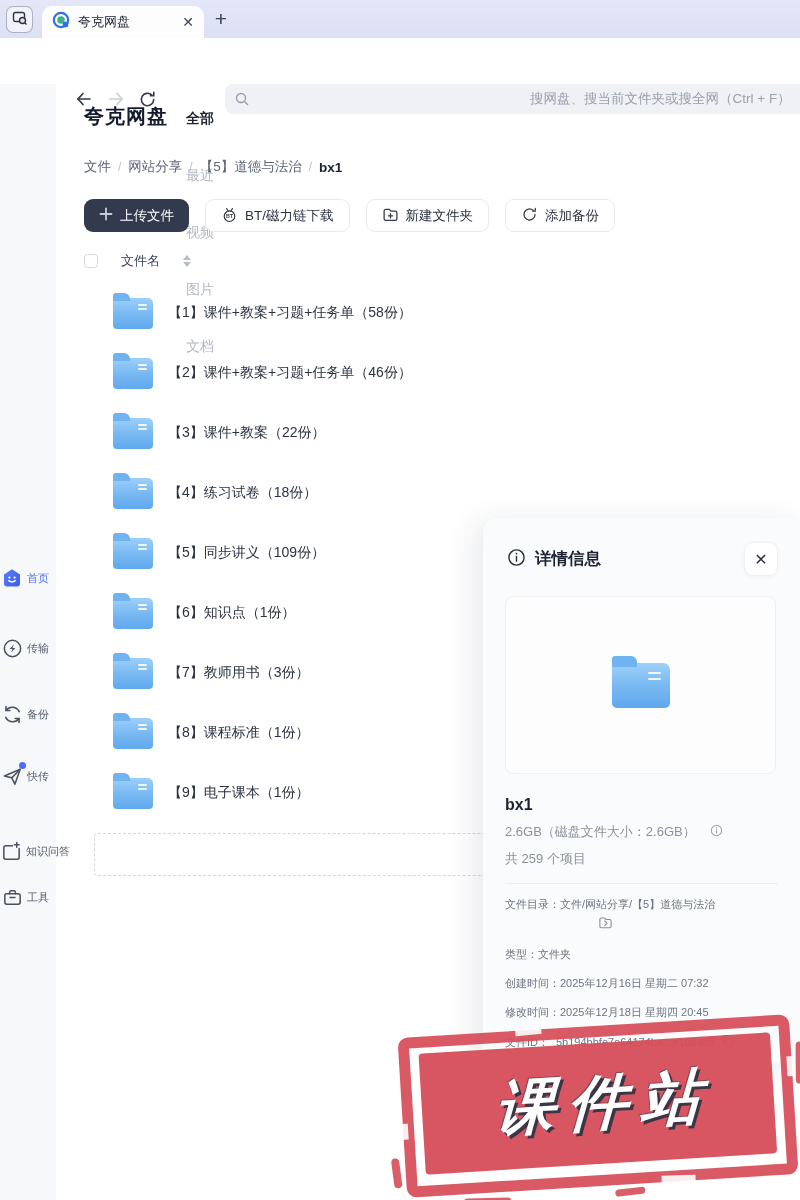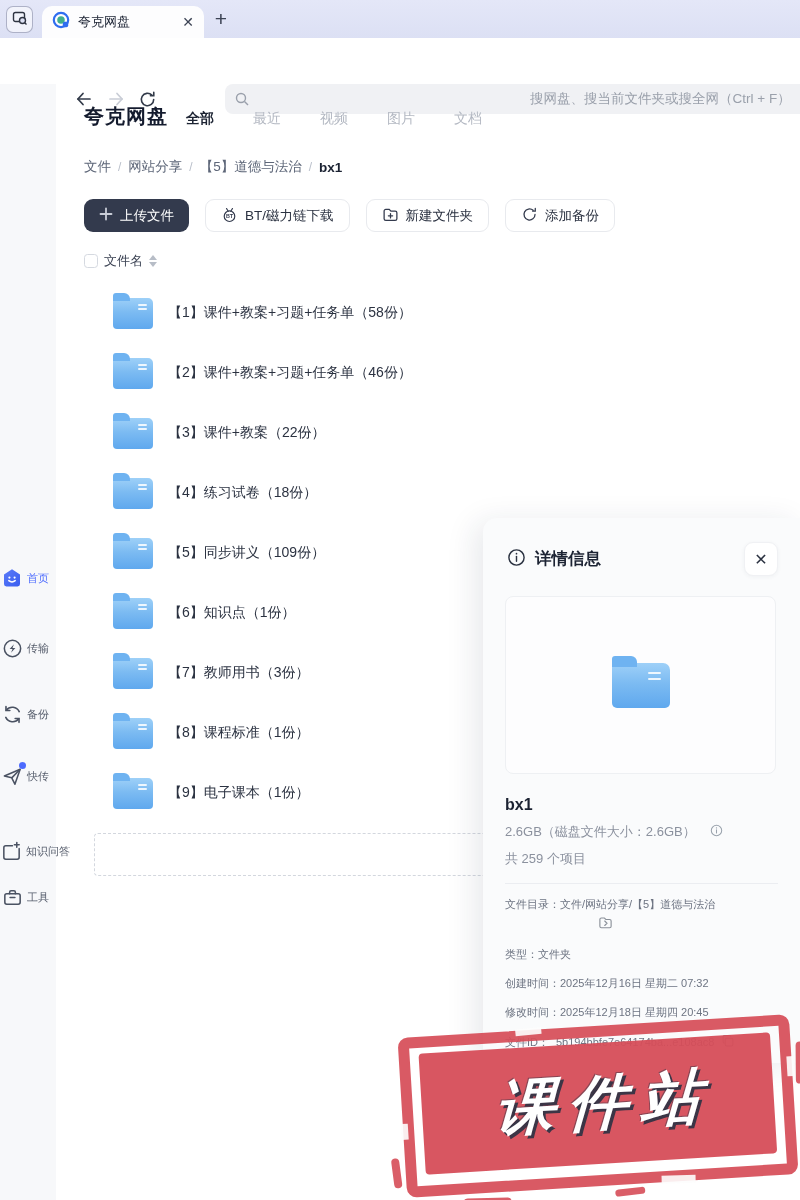--- a/index.html
+++ b/index.html
@@ -35,33 +35,33 @@
   .side-label { font-size:11px; color:#555c6b; white-space:nowrap; }
   .side-item.active .side-label { color:#4d6bfe; }
   .si-home{top:482px;} .si-transfer{top:552px;} .si-backup{top:618px;}
   .si-fast{top:680px;} .si-qa{top:755px;} .si-tools{top:801px;}
   .icon-wrap { position:relative; width:24px; height:24px; display:flex; align-items:center; justify-content:center; }
   .badge-dot { position:absolute; right:-2px; top:-2px; width:7px; height:7px; border-radius:50%; background:#4d6bfe; }
 
   
   .app-title { position:absolute; left:84px; top:103px; font-size:20px; font-weight:bold;
                color:#141b2e; letter-spacing:1px; }
-  .cat-tabs { position:absolute; left:186px; top:110px; display:flex; gap:39px; font-size:14px; }
+  .cat-tabs { position:absolute; left:186px; top:110px; display:flex; gap:39px; font-size:14px;flex-direction:column; }
   .cat-tab { color:#b3b8c2; } .cat-tab.active { color:#1d2433; font-weight:bold; }
   .breadcrumb { position:absolute; left:84px; top:158px; display:flex; gap:7px; font-size:13.5px; align-items:center; }
   .crumb { color:#5d6678; } .crumb-sep { color:#b9bfca; font-size:12px; }
   .crumb-current { color:#1b2232; font-weight:bold; }
 
   .toolbar { position:absolute; left:84px; top:199px; display:flex; gap:16px; }
   .btn { height:33px; border-radius:9px; display:flex; align-items:center; gap:7px;
          font-size:13.5px; padding:0 15px; }
   .btn-dark { background:#333a4d; color:#fff; }
   .btn-light { background:#fff; border:1px solid #e8eaee; color:#2b3241; }
 
-  .list-header { position:absolute; left:84px; top:252px; display:flex; align-items:center; gap:6px; }
+  .list-header { position:absolute; left:84px; top:252px; display:flex; align-items:center; gap:23px; }
   .checkbox { width:14px; height:14px; border:1.5px solid #d5d9e0; border-radius:3.5px; background:#fff; }
   .col-label { font-size:13px; color:#3c4354; }
   .sort-ctl { display:flex; flex-direction:column; gap:2px; }
 
   .file-list { position:absolute; left:84px; top:283px; width:420px; }
   .file-row { height:60px; display:flex; align-items:center; padding-left:29px; gap:15px; }
   .row-name { font-size:14px; color:#2b3241; white-space:nowrap; }
 
   .folder-icon { position:relative; width:40px; height:31px; flex:0 0 40px;
     background:linear-gradient(180deg,#9ed0f8 0%,#7cbbf2 45%,#5fa8ee 100%);

